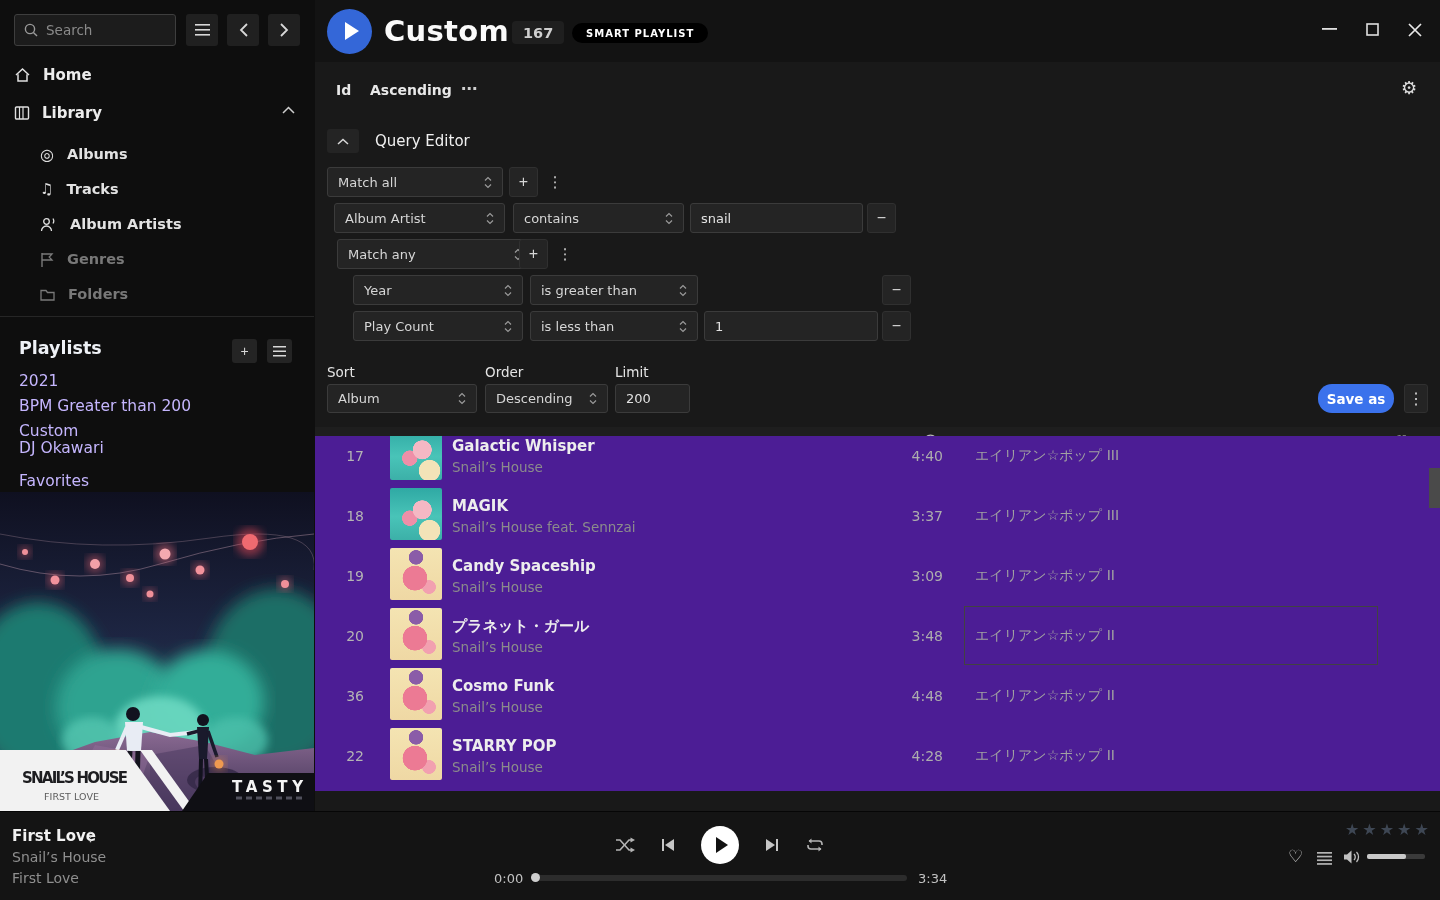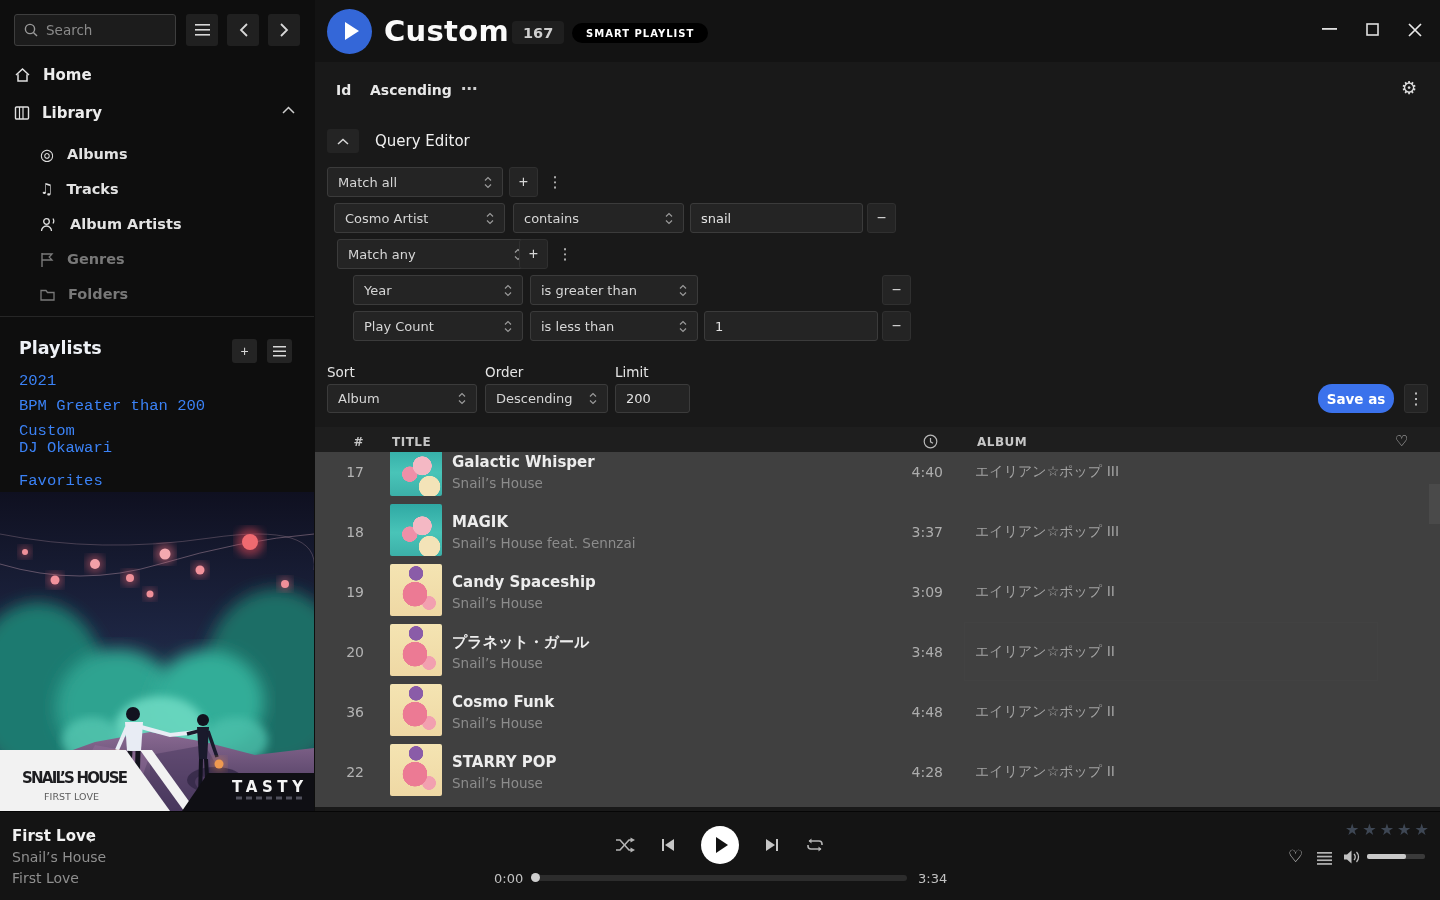--- a/index.html
+++ b/index.html
@@ -17,21 +17,21 @@
     display:flex; align-items:center; justify-content:center; cursor:pointer; }
   .nav-row { position:absolute; left:14px; display:flex; align-items:center; gap:12px; height:24px;
     font-weight:bold; font-size:15px; color:#ececec; cursor:pointer; }
   .lib-item { position:absolute; left:40px; display:flex; align-items:center; gap:13px; height:24px;
     font-weight:bold; font-size:14.5px; color:#e2e2e2; cursor:pointer; }
   .lib-item.dim { color:#787878; }
   .side-divider { position:absolute; left:0; top:316px; width:314px; height:1px; background:#262626; }
   .pl-title { position:absolute; left:19px; top:338px; font-size:17.5px; font-weight:bold; color:#eef1f6; }
   .pl-btn { position:absolute; top:339px; width:25px; height:24px; background:#242424; border:none; border-radius:3px;
     color:#d8d8d8; display:flex; align-items:center; justify-content:center; font-size:14px; cursor:pointer; }
-  .pl-item { position:absolute; left:19px; height:20px; font-size:15.5px; color:#3b82f6; cursor:pointer; white-space:nowrap;font-family:Liberation Mono, monospace; }
+  .pl-item { position:absolute; left:19px; height:20px; font-size:15.5px; color:#c4b5fd; cursor:pointer; white-space:nowrap; }
   .artwork { position:absolute; left:0; top:492px; width:314px; height:319px; }
 
   
   .main { position:absolute; left:315px; top:0; width:1125px; height:811px; background:#191919; }
   .page-header { position:absolute; left:0; top:0; width:100%; height:62px; background:#131313; }
   .big-play { position:absolute; left:12px; top:9px; width:45px; height:45px; border-radius:50%;
     background:#3467d8; border:none; cursor:pointer; }
   .big-play .tri { position:absolute; left:18px; top:13px; width:0; height:0;
     border-left:14px solid #fff; border-top:9px solid transparent; border-bottom:9px solid transparent; }
   .page-title { position:absolute; left:69px; top:14px; font-size:29px; font-weight:800; letter-spacing:0.3px; color:#fafafa; }
@@ -53,21 +53,21 @@
     color:#e2e2e2; font-size:13px; padding:0 10px; font-family:inherit; outline:none; }
   .sqbtn { position:absolute; width:29px; height:30px; background:#242424; border:1px solid #303030; border-radius:3px;
     color:#d6d6d6; display:flex; align-items:center; justify-content:center; font-size:16px; cursor:pointer; }
   .kebab { position:absolute; width:16px; height:30px; background:none; border:none; color:#cfcfcf; font-size:15px; cursor:pointer; }
   .qlabel { position:absolute; top:364px; font-size:13.5px; color:#e4e4e4; }
   .save-btn { position:absolute; left:1003px; top:384px; width:76px; height:29px; background:#3b72ec; color:#fff;
     border:none; border-radius:14px; font-size:13.5px; font-weight:bold; cursor:pointer; font-family:inherit; }
 
   .table-head { position:absolute; left:0; top:427px; width:100%; height:29px; background:#1e1e1e;
     font-size:12px; font-weight:bold; letter-spacing:0.5px; color:#c6c6c6; }
-  .tracklist { position:absolute; left:0; top:452px; width:100%; height:355px; background:#404040; overflow:hidden; }
+  .tracklist { position:absolute; left:0; top:436px; width:100%; height:355px; background:#4c1d95; overflow:hidden; }
   .track { position:absolute; left:0; width:100%; height:60px; cursor:pointer; }
   .t-num { position:absolute; left:17px; top:23px; width:32px; text-align:right; font-size:14px; color:#b4b4b4; }
   .t-art { position:absolute; left:75px; top:3px; width:52px; height:52px; border-radius:2px; }
   .t-title { position:absolute; left:137px; top:12px; font-size:15px; font-weight:600; color:#ededed; white-space:nowrap; }
   .t-artist { position:absolute; left:137px; top:34px; font-size:13.5px; color:#8c8c8c; white-space:nowrap; }
   .t-time { position:absolute; left:558px; top:23px; width:70px; text-align:right; font-size:14px; color:#adadad; }
   .t-album { position:absolute; left:660px; top:22px; font-size:14px; color:#a2a2a2; white-space:nowrap; }
   .art-teal { background:
       radial-gradient(circle at 62% 42%, #f4b8c4 0 21%, rgba(0,0,0,0) 22%),
       radial-gradient(circle at 38% 58%, #ef8fa8 0 17%, rgba(0,0,0,0) 18%),
@@ -358,21 +358,21 @@
             <path d="M1 8.5 L4 11.5 L7 8.5" stroke="#9a9a9a" stroke-width="1.2" fill="none"></path>
           </svg>
         </span>
     </div>
     <button class="sqbtn" style="left:194px; top:167px;">
         <span>+</span>
       </button>
     <button class="kebab" style="left:232px; top:167px;">⋮</button>
 
     <div class="select" style="left:19px; top:203px; width:171px;">
-      <span>Cosmo Artist</span>
+      <span>Album Artist</span>
       <span>
           <svg width="8" height="13" viewBox="0 0 8 13">
             <path d="M1 4.5 L4 1.5 L7 4.5" stroke="#9a9a9a" stroke-width="1.2" fill="none"></path>
             <path d="M1 8.5 L4 11.5 L7 8.5" stroke="#9a9a9a" stroke-width="1.2" fill="none"></path>
           </svg>
         </span>
     </div>
     <div class="select" style="left:198px; top:203px; width:171px;">
       <span>contains</span>
       <span>

